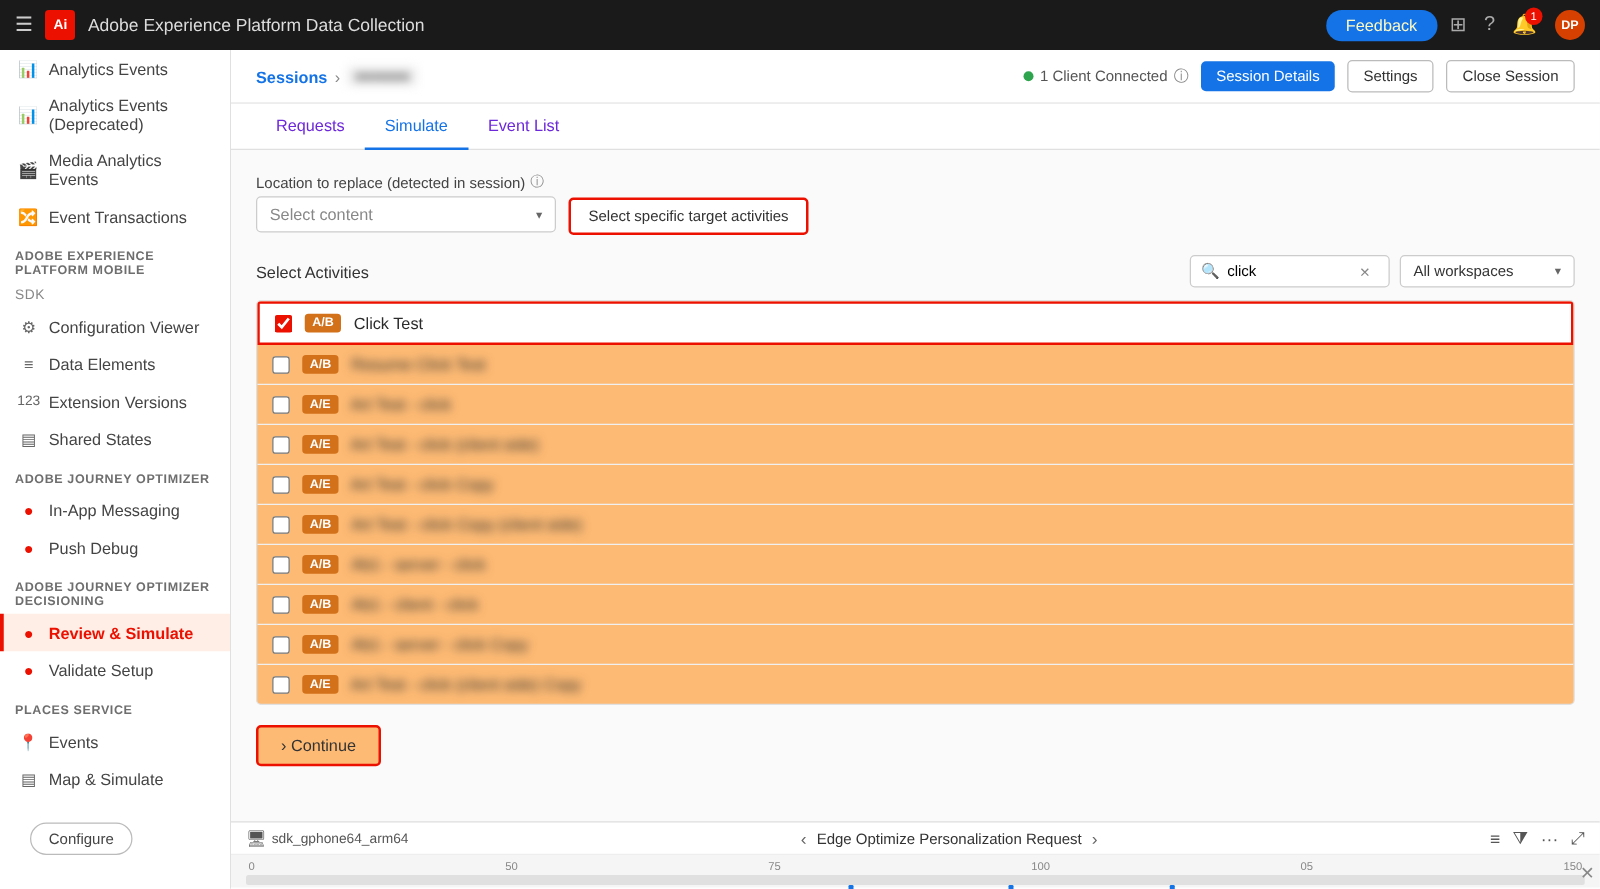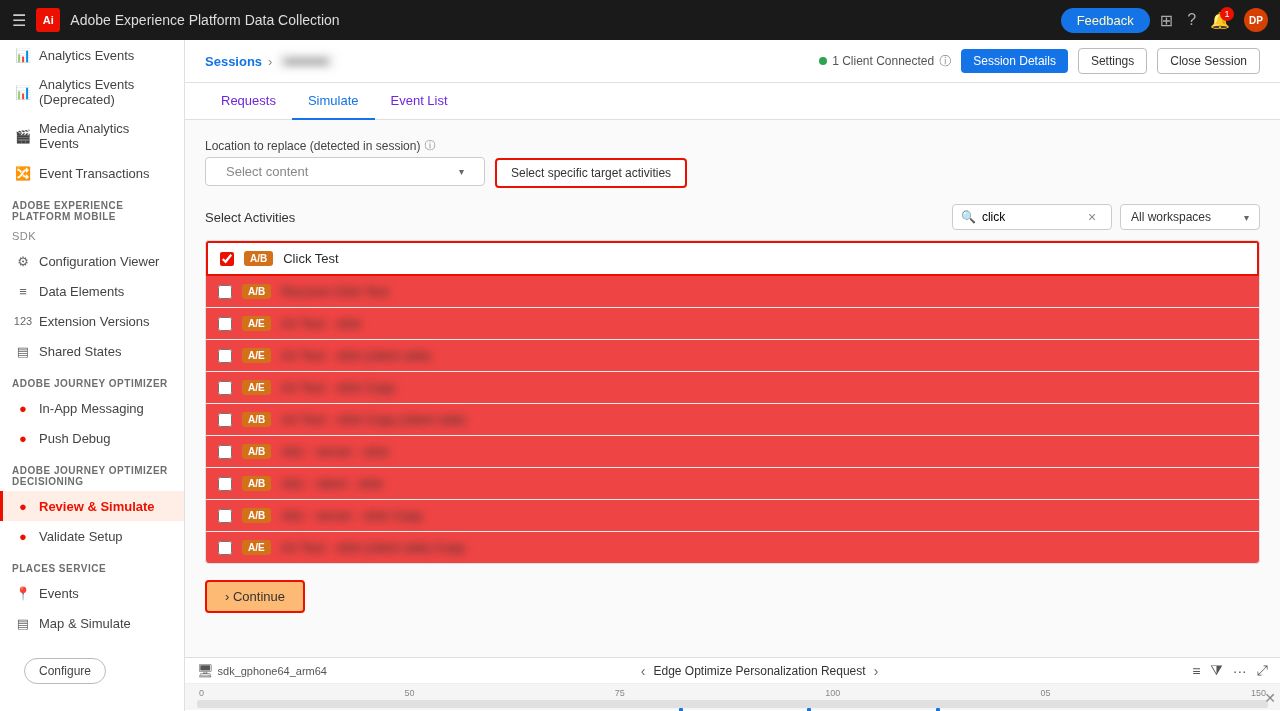--- a/index.html
+++ b/index.html
@@ -229,21 +229,21 @@
       padding: 5px 10px;
       gap: 6px;
       cursor: pointer;
       font-size: 12px;
       color: #333;
       min-width: 140px;
       justify-content: space-between;
     }
 
     
-    .activity-list { background: #ef4444; border: 1px solid #e0e0e0; border-radius: 4px; overflow: hidden; }
+    .activity-list { background: #fdba74; border: 1px solid #e0e0e0; border-radius: 4px; overflow: hidden; }
     .activity-row {
       display: flex;
       align-items: center;
       padding: 8px 12px;
       border-bottom: 1px solid #f0f0f0;
       gap: 10px;
     }
     .activity-row:last-child { border-bottom: none; }
     .activity-checkbox { width: 14px; height: 14px; cursor: pointer; flex-shrink: 0; }
     .activity-badge {
@@ -426,21 +426,21 @@
     </div>
 
     <div class="simulate-content">
 
       <div class="location-row">
         <div>
           <div class="location-label">
             <span>Location to replace (detected in session)</span>
             <span style="color:#888;font-size:11px;">ⓘ</span>
           </div>
-          <div class="location-select" style="margin-top:4px;width:280px;display:flex;align-items:center;justify-content:space-between;border:1px solid #ccc;border-radius:4px;padding:6px 20px;background:white;cursor:pointer;">
+          <div class="location-select" style="margin-top:4px;width:240px;display:flex;align-items:center;justify-content:space-between;border:1px solid #ccc;border-radius:4px;padding:6px 10px;background:white;cursor:pointer;">
             <span style="color:#888;font-size:13px;">Select content</span>
             <span class="chevron-down">▾</span>
           </div>
         </div>
         <button class="target-activities-btn" style="margin-top:22px;">Select specific target activities</button>
       </div>
 
       <div class="activities-header">
         <span class="activities-label">Select Activities</span>
         <div class="search-filter">

